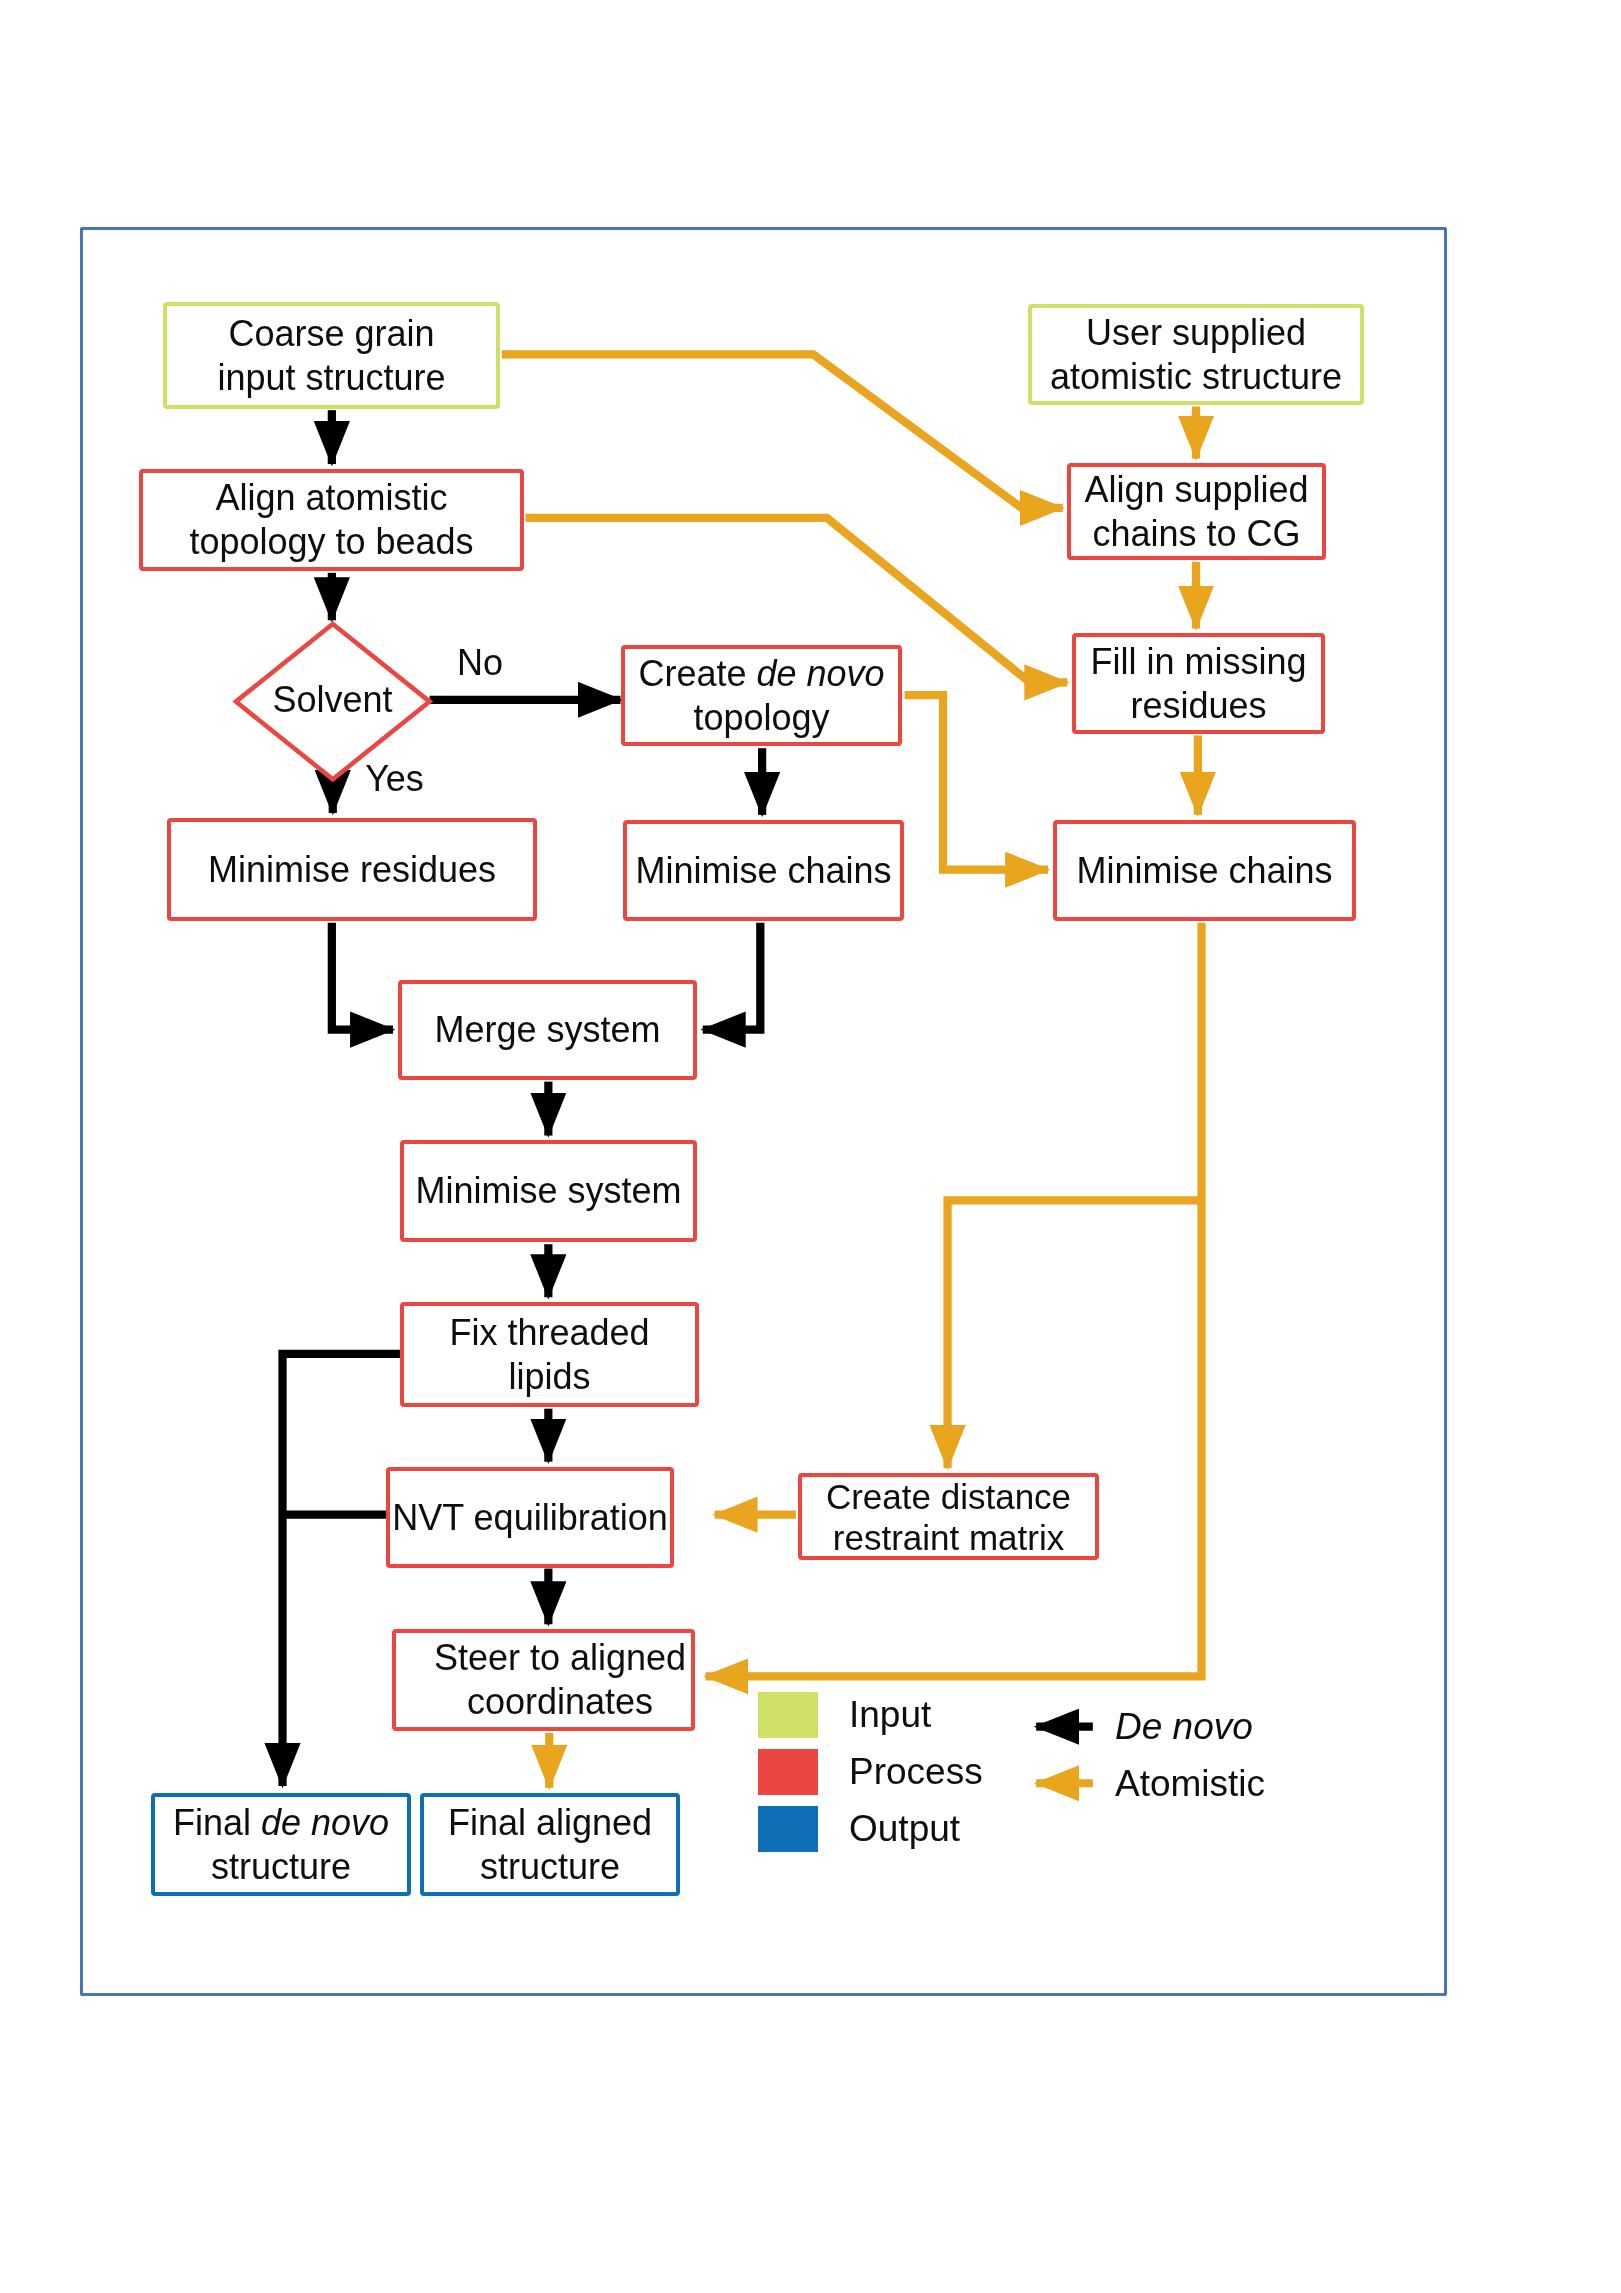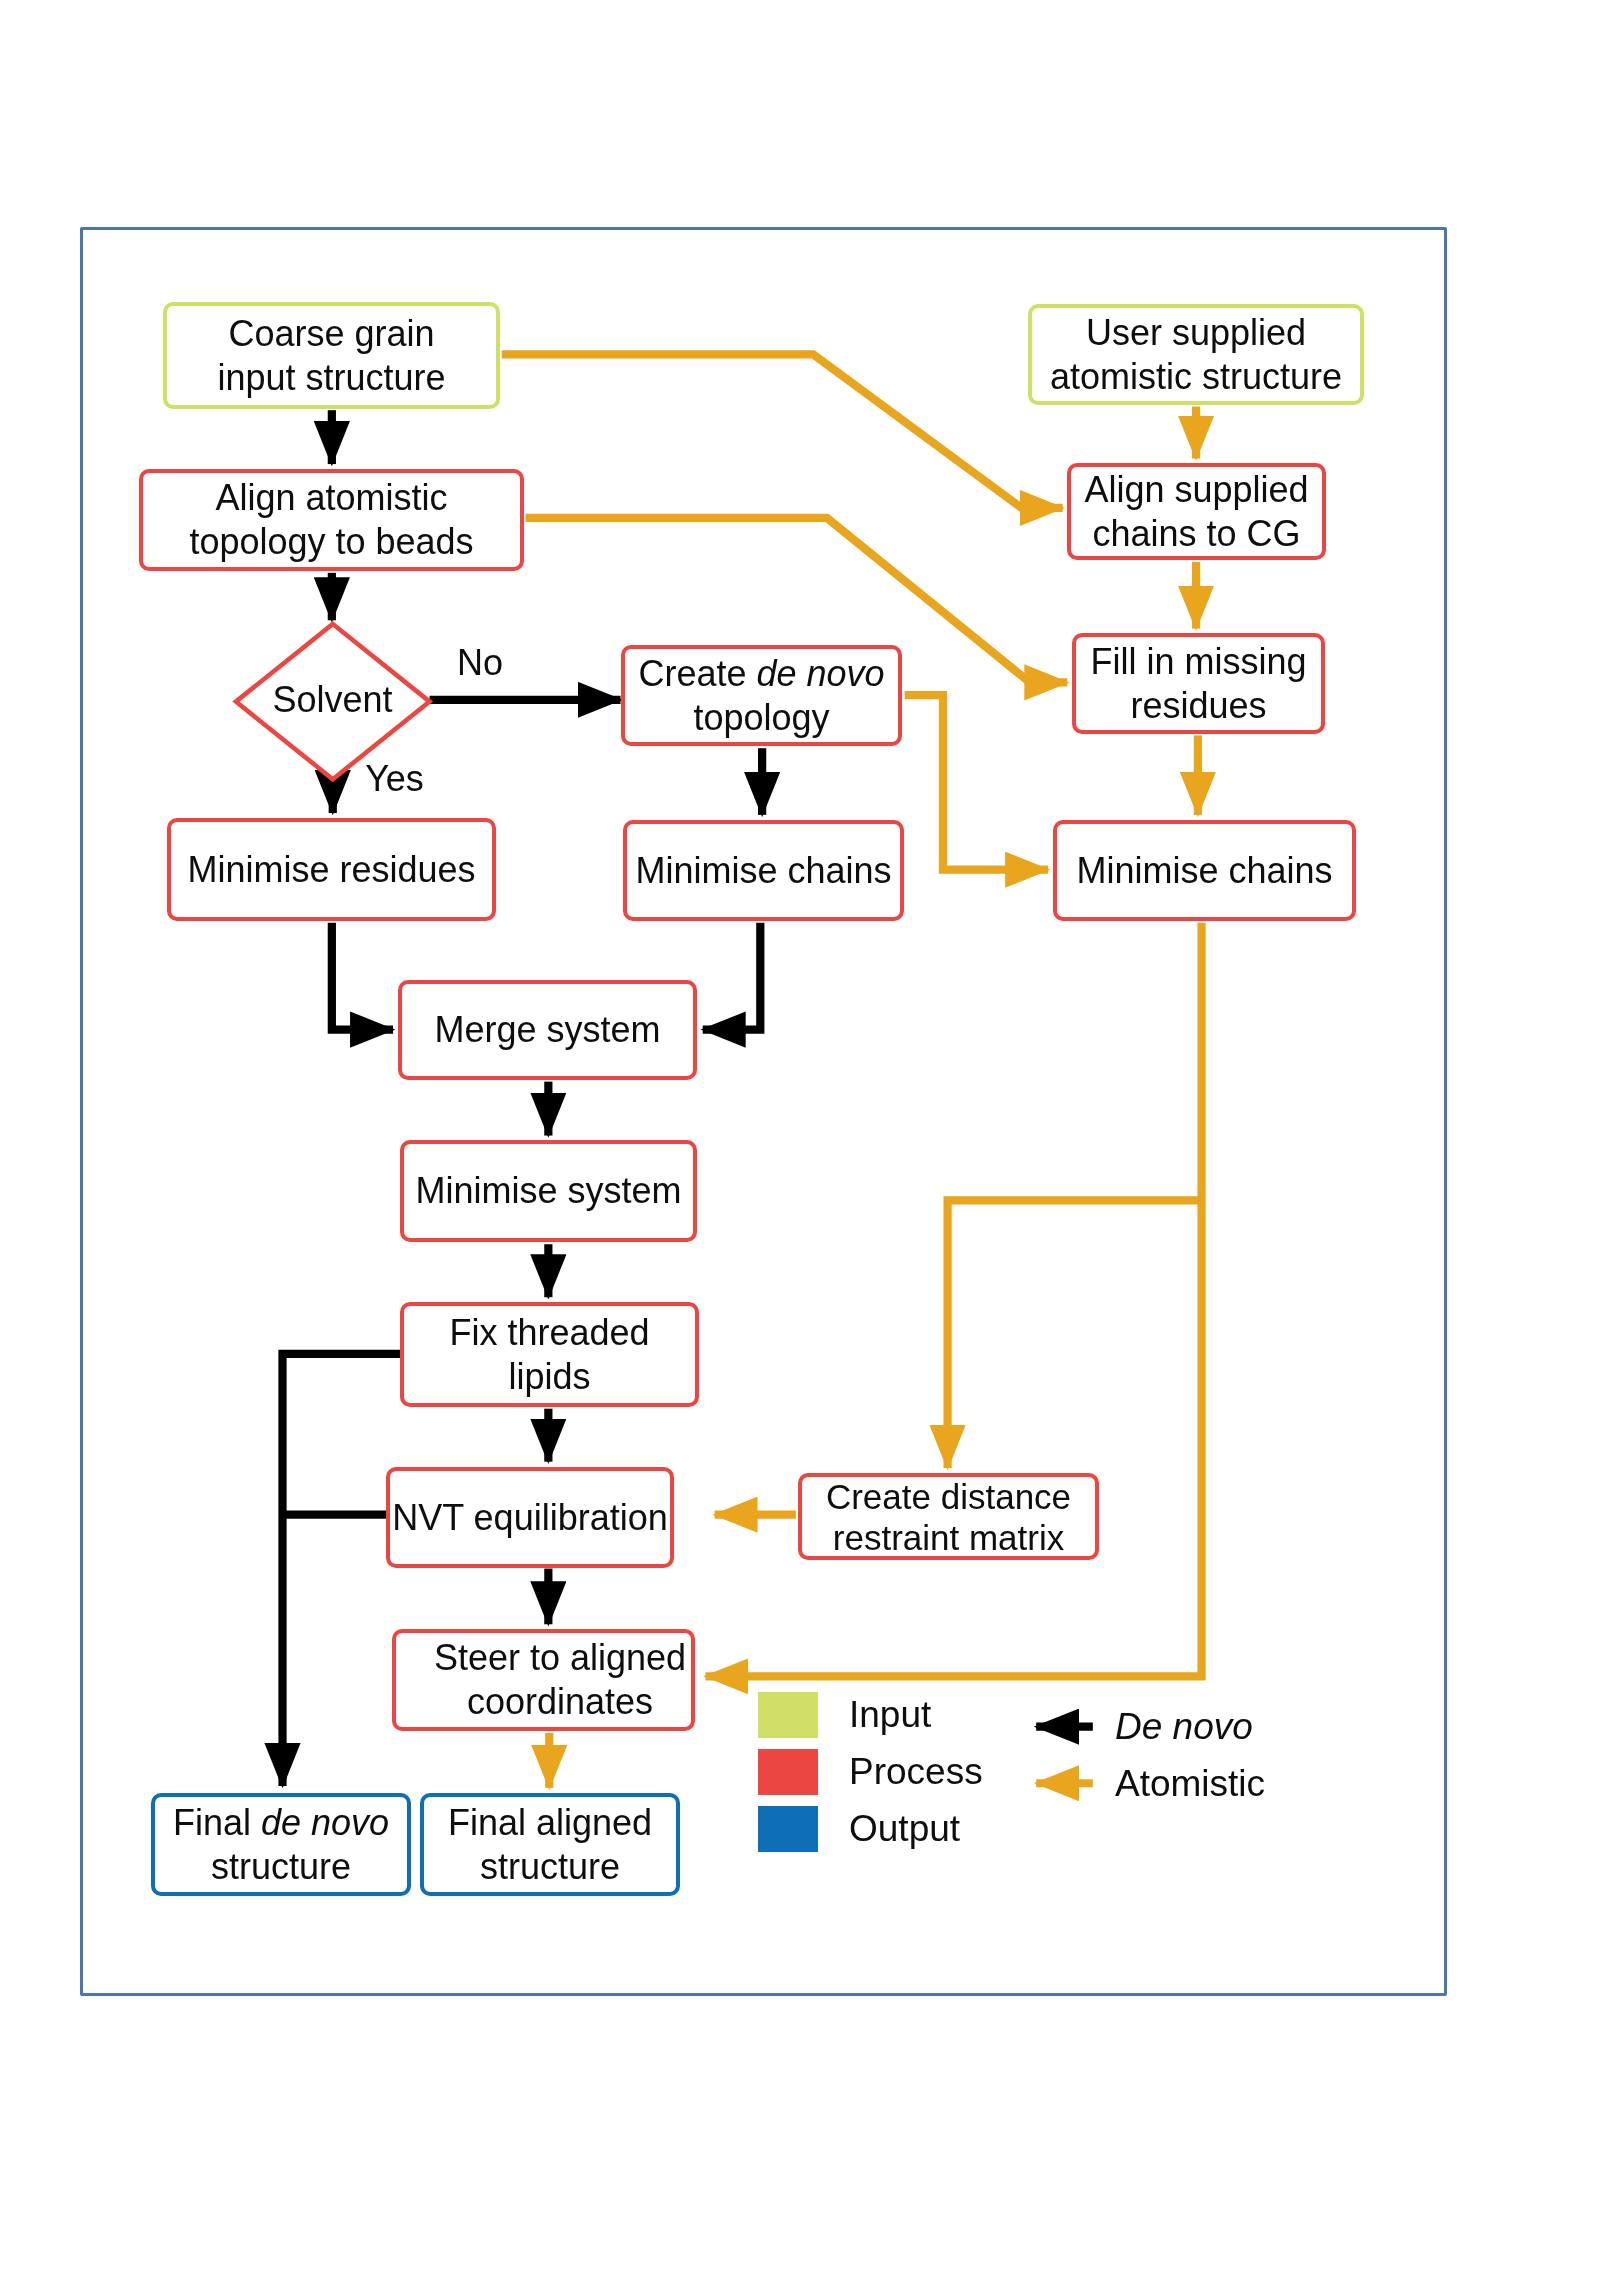--- a/index.html
+++ b/index.html
@@ -10,21 +10,21 @@
   #canvas{position:relative;width:1622px;height:2293px;background:#ffffff;
           font-family:"Liberation Sans", sans-serif;color:#0e0e10;overflow:hidden;}
   #frame{position:absolute;left:80px;top:227px;width:1361px;height:1763px;
          border:3.7px solid var(--frame);border-radius:1.8px;background:transparent;}
   svg.layer{position:absolute;left:0;top:0;width:1622px;height:2293px;}
   .fb{fill:var(--de-novo);} .fo{fill:var(--atomistic);}
   .sb{stroke:var(--de-novo);stroke-width:9;fill:none;}
   .so{stroke:var(--atomistic);stroke-width:9;fill:none;}
   .diamond{stroke:var(--process);stroke-width:5;fill:#ffffff;}
   .node{position:absolute;display:flex;flex-direction:column;justify-content:center;align-items:center;
-        background:#ffffff;border:4.6px solid var(--process);border-radius:10px;
+        background:#ffffff;border:4.6px solid var(--process);border-radius:4px;
         font-size:36px;line-height:44px;text-align:center;white-space:nowrap;box-sizing:border-box;}
   .node.input{border-color:var(--input);}
   .node.output{border-color:var(--output);}
   .flabel{position:absolute;font-size:36px;line-height:44px;text-align:center;}
   .legend-swatch{position:absolute;width:60px;height:46px;}
   .sw-input{background:var(--input);} .sw-process{background:var(--process);} .sw-output{background:var(--output);}
   .legend-label{position:absolute;font-size:37px;line-height:46px;margin-left:8px;}
   i{font-style:italic;}
 </style>
 </head>
@@ -156,21 +156,21 @@
   <div class="node" style="left:621px;top:645px;width:281px;height:101px;">
     <span><span>Create </span><i>de novo</i></span>
     <span>topology</span>
   </div>
 
   <div class="node" style="left:1072px;top:633px;width:253px;height:101px;">
     <span>Fill in missing</span>
     <span>residues</span>
   </div>
 
-  <div class="node" style="left:167px;top:818px;width:329px;height:103px;">
+  <div class="node" style="left:167px;top:818px;width:370px;height:103px;">
     <span>Minimise residues</span>
   </div>
 
   <div class="node" style="left:623px;top:820px;width:281px;height:101px;">
     <span>Minimise chains</span>
   </div>
 
   <div class="node" style="left:1053px;top:820px;width:303px;height:101px;">
     <span>Minimise chains</span>
   </div>

